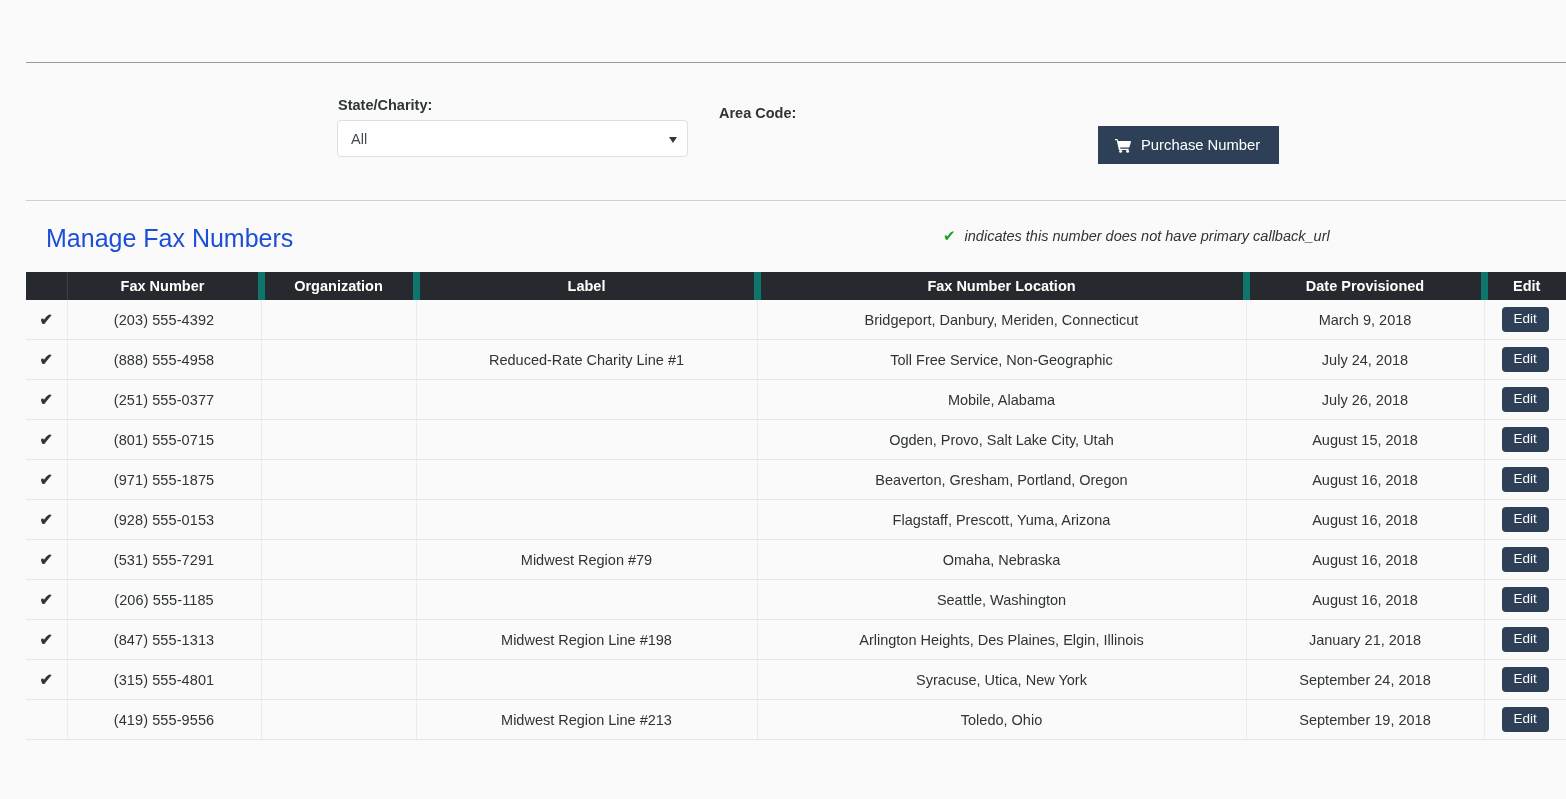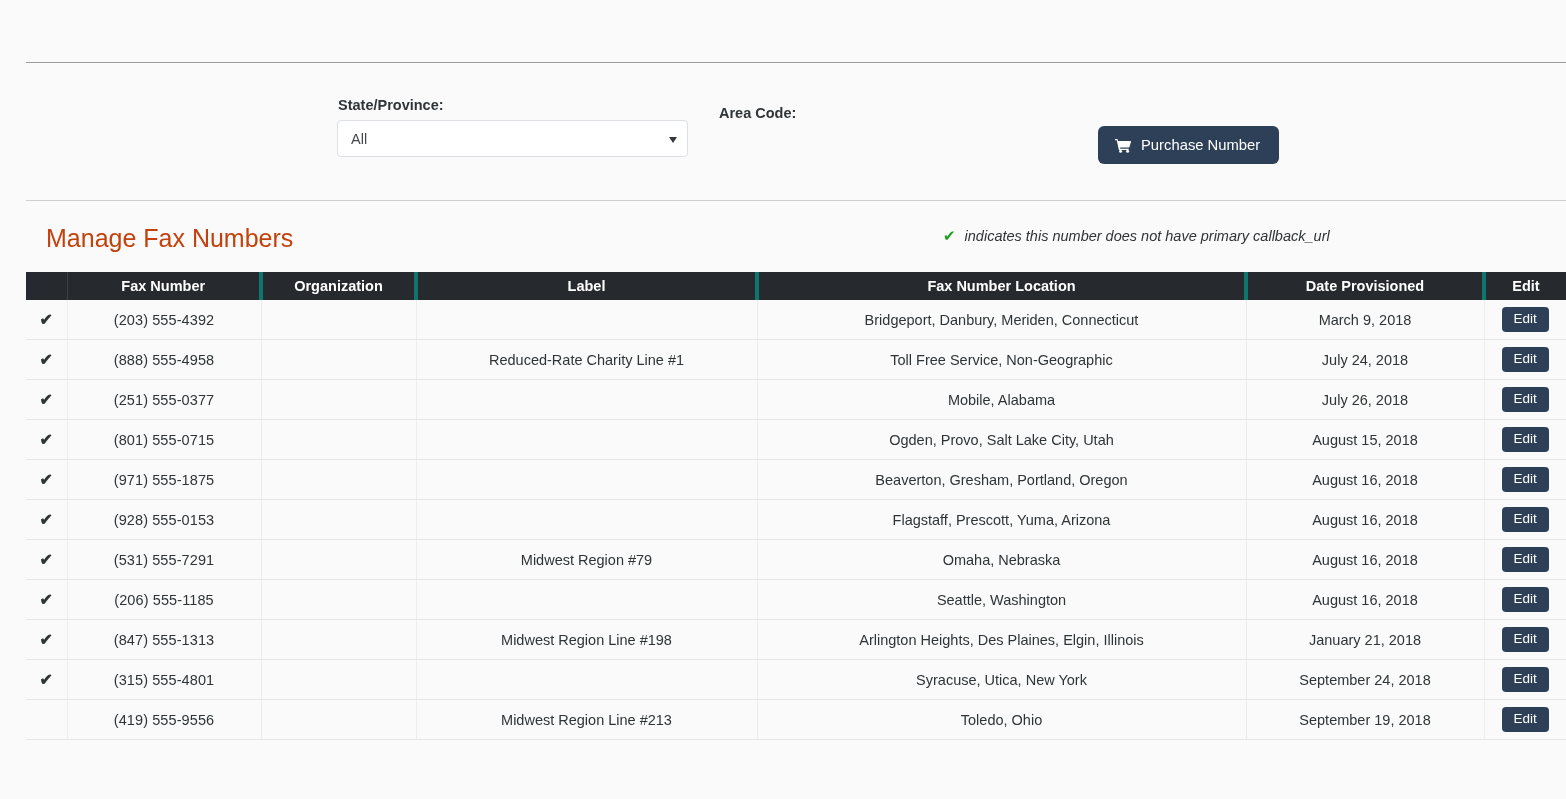--- a/index.html
+++ b/index.html
@@ -99,21 +99,21 @@
 
   .btn-purchase {
     position: absolute;
     left: 1098px;
     top: 126px;
     box-sizing: border-box;
     height: 38px;
     padding: 0 19px 0 17px;
     background: #2e4057;
     border: none;
-    border-radius: 6px;
+    border-radius: 0;
     color: #ffffff;
     font-size: 14.8px;
     font-family: "Liberation Sans", sans-serif;
     display: flex;
     align-items: center;
     gap: 10px;
     cursor: pointer;
   }
   .btn-purchase svg { display: block; }
 
@@ -126,21 +126,21 @@
     background: #cfcfcf;
   }
 
   
   .section-title {
     position: absolute;
     left: 46px;
     top: 220px;
     font-size: 25px;
     font-weight: 400;
-    color: #c2410c;
+    color: #1d4ed8;
     line-height: 36px;
     margin: 0;
   }
 
   .legend {
     position: absolute;
     left: 943px;
     top: 226px;
     display: flex;
     align-items: center;
@@ -166,21 +166,21 @@
     font-size: 14.5px;
   }
   table.fax thead th {
     background: #262a2e;
     color: #ffffff;
     font-size: 14.5px;
     font-weight: 700;
     height: 28px;
     padding: 0;
     text-align: center;
-    border-right: 4px solid #0f766e;
+    border-right: 7px solid #0f766e;
     white-space: nowrap;
   }
   table.fax thead th:last-child { border-right: none; }
   table.fax thead th.flagcol { border-right: 1px solid #3b4045; }
 
   table.fax tbody td {
     height: 39px;
     padding: 0 6px;
     background: #fafafa;
     border-bottom: 1px solid #e6e6e6;
@@ -222,21 +222,21 @@
 </head>
 <body>
 
 <div class="page">
 
   <div class="rule-top"></div>
 
   <div class="form-row">
 
     <div class="field state">
-      <label class="field-label">State/Province:</label>
+      <label class="field-label">State/Charity:</label>
       <div class="select-box">
         <span>All</span>
         <span class="caret"></span>
       </div>
     </div>
 
     <div class="field area">
       <label class="field-label">Area Code:</label>
     </div>
 

